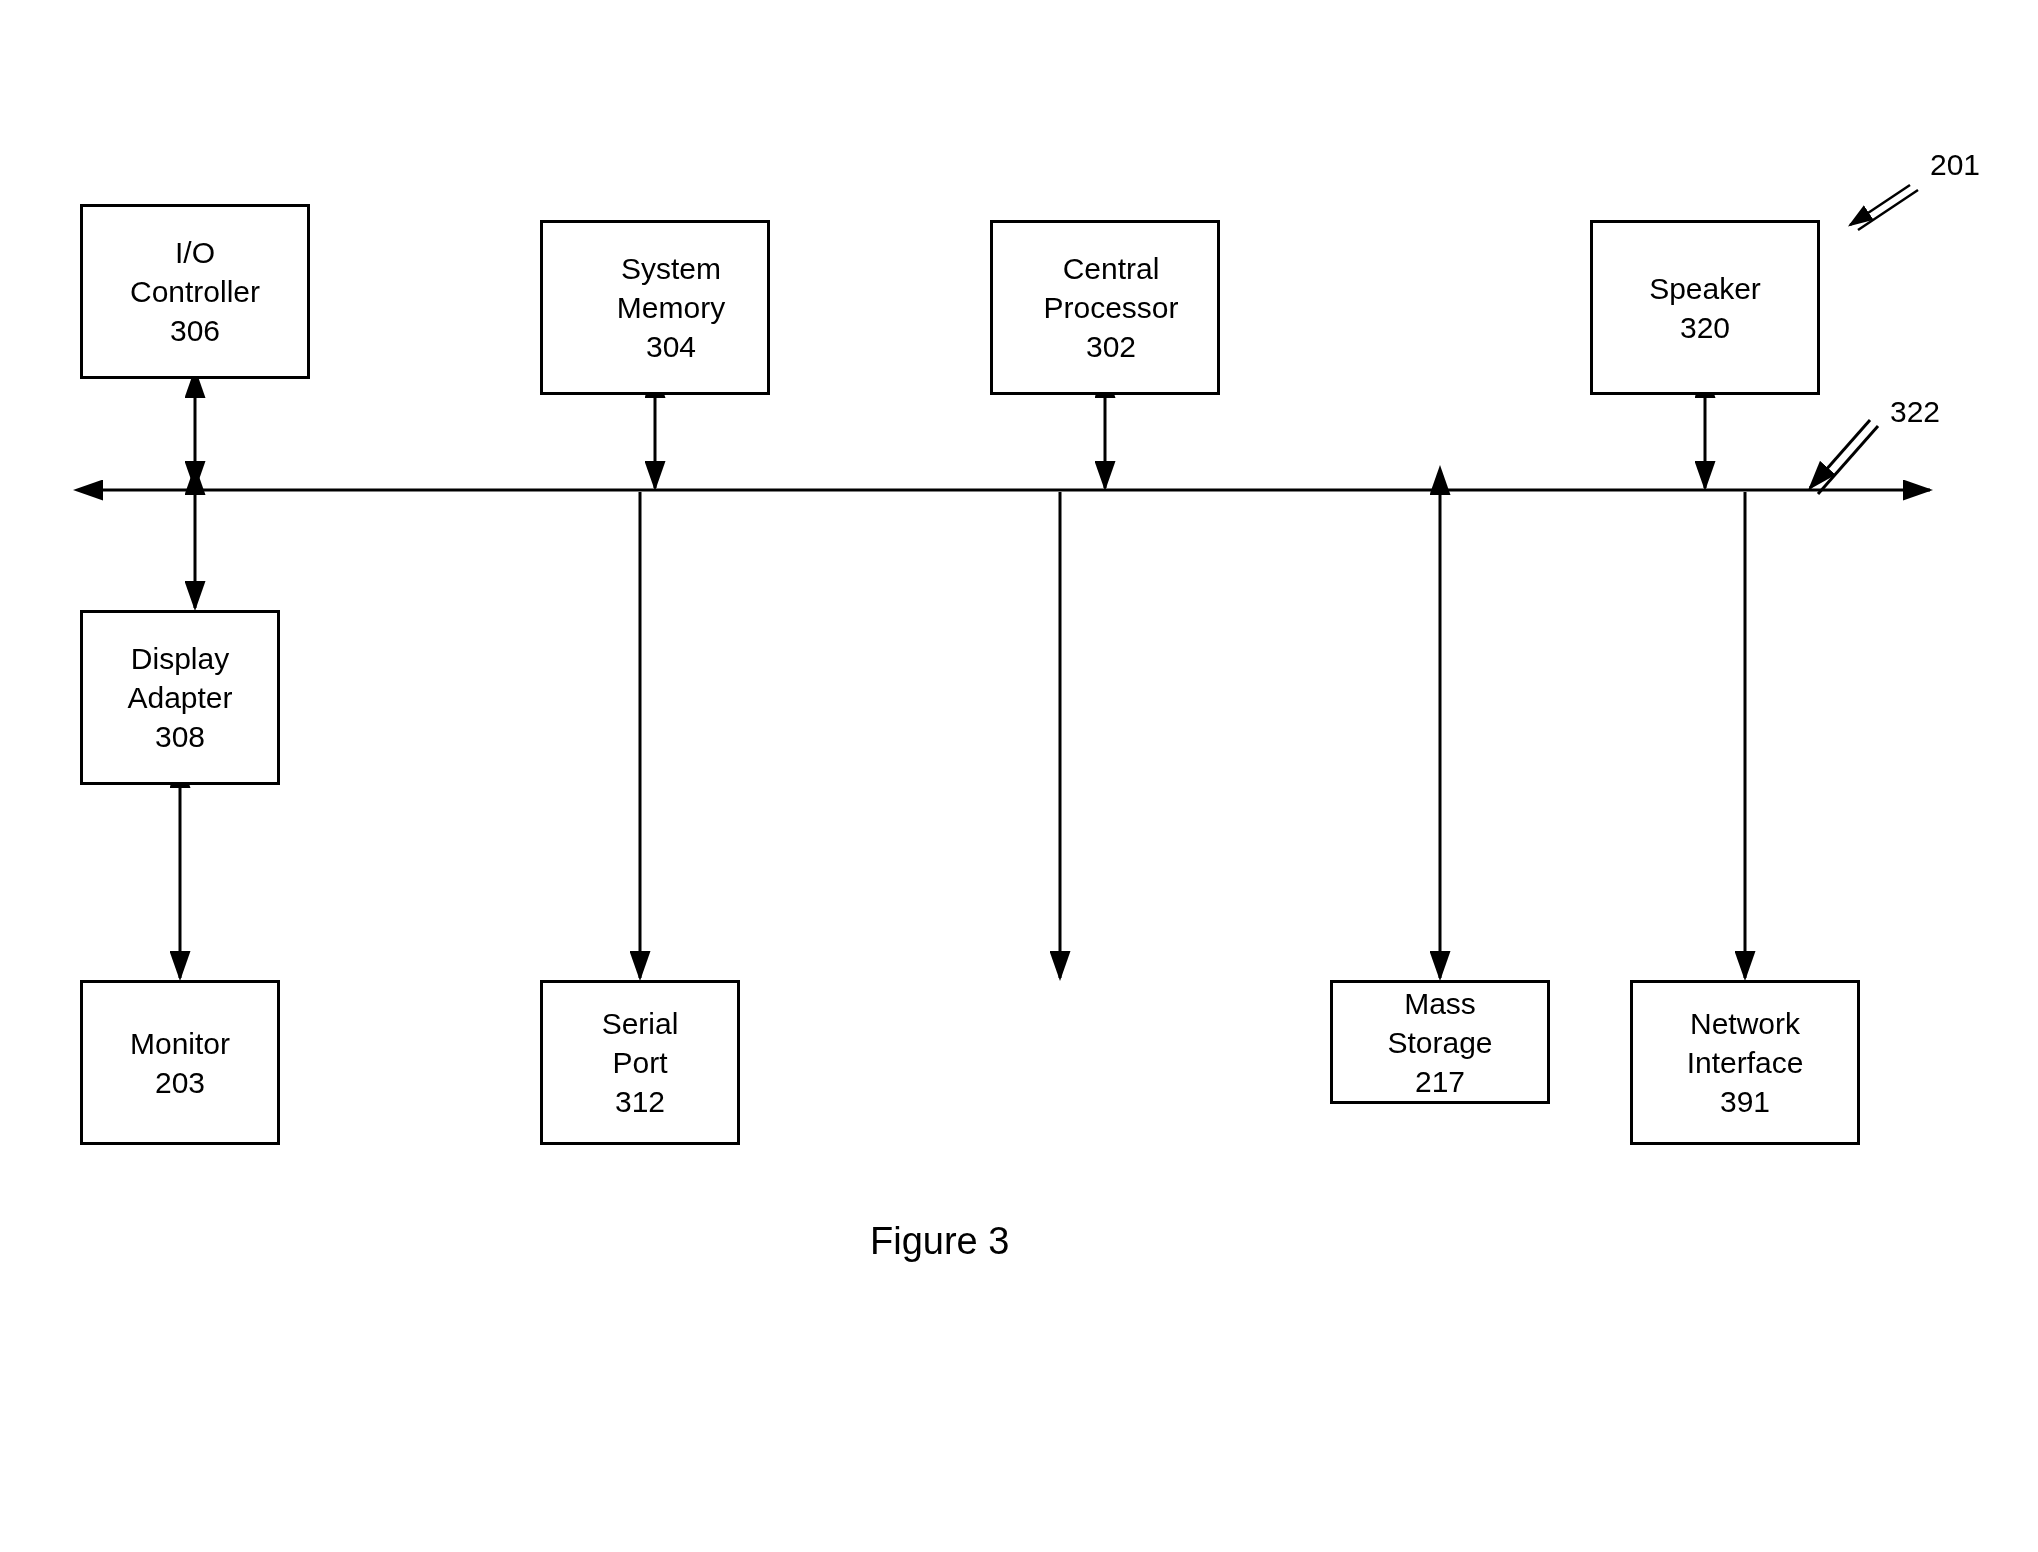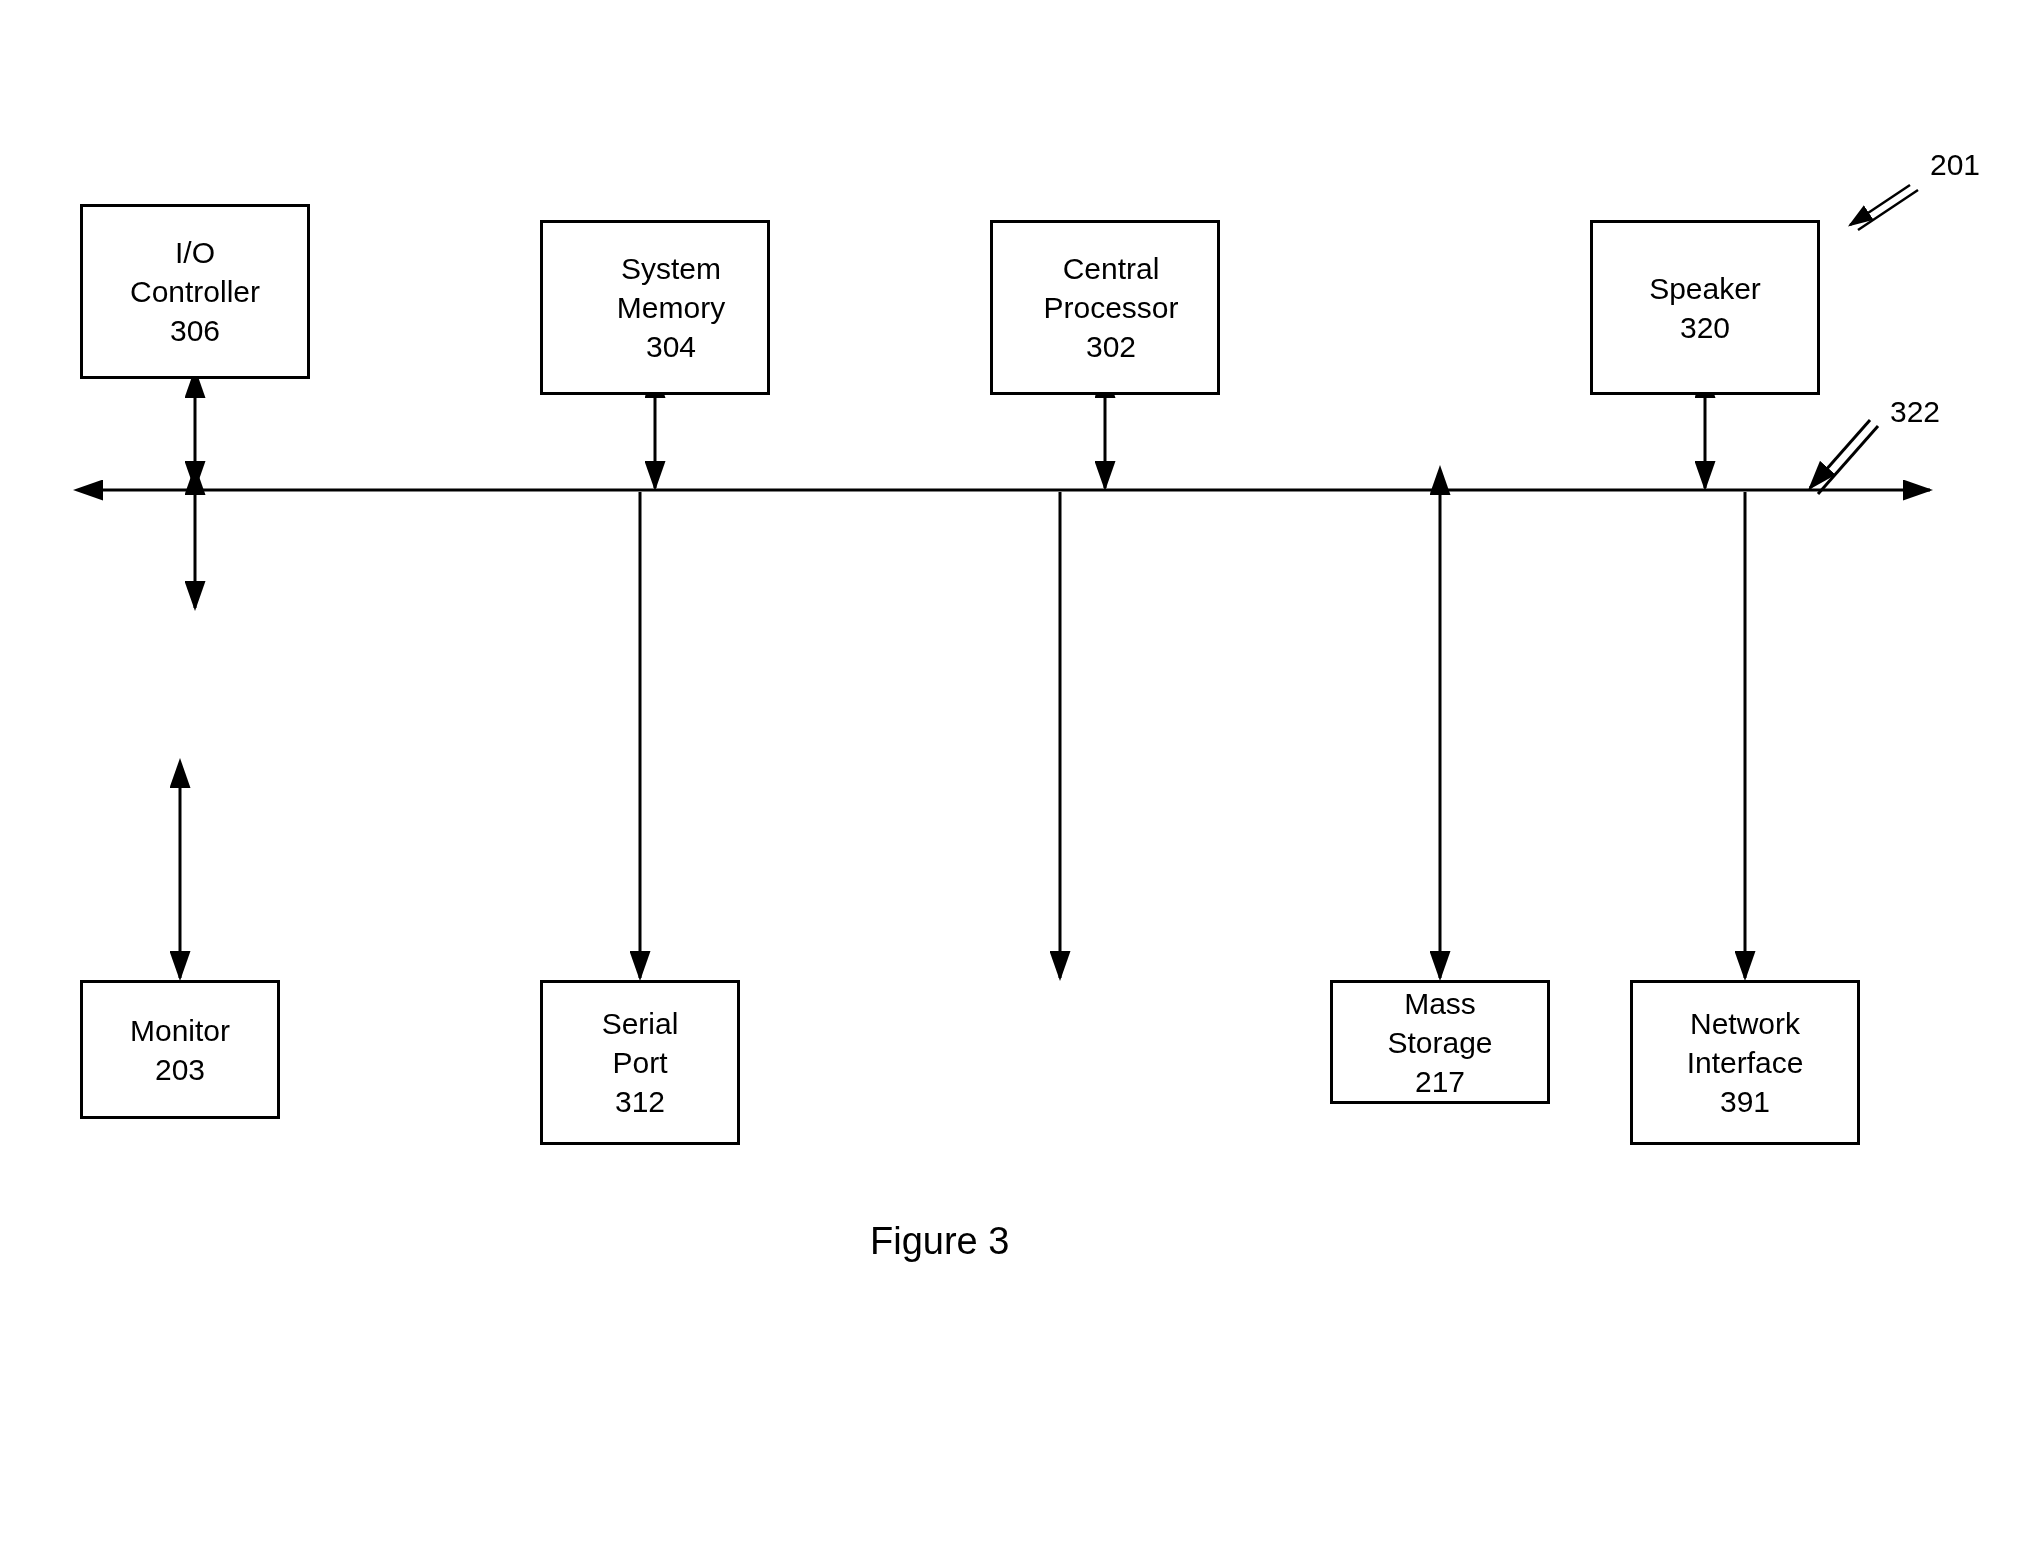--- a/index.html
+++ b/index.html
@@ -122,22 +122,27 @@
     <span style="white-space:pre-line;">Central
 Processor
 302</span>
   </div>
 
   <div class="box" style="left:1590px; top:220px; width:230px; height:175px;">
     <span style="white-space:pre-line;">Speaker
 320</span>
   </div>
 
+  <div class="box" style="left:80px; top:610px; width:200px; height:175px;">
+    <span style="white-space:pre-line;">Display
+Adapter
+308</span>
+  </div>
 
-  <div class="box" style="left:80px; top:980px; width:200px; height:139px;">
+  <div class="box" style="left:80px; top:980px; width:200px; height:165px;">
     <span style="white-space:pre-line;">Monitor
 203</span>
   </div>
 
   <div class="box" style="left:540px; top:980px; width:200px; height:165px;">
     <span style="white-space:pre-line;">Serial
 Port
 312</span>
   </div>
 

